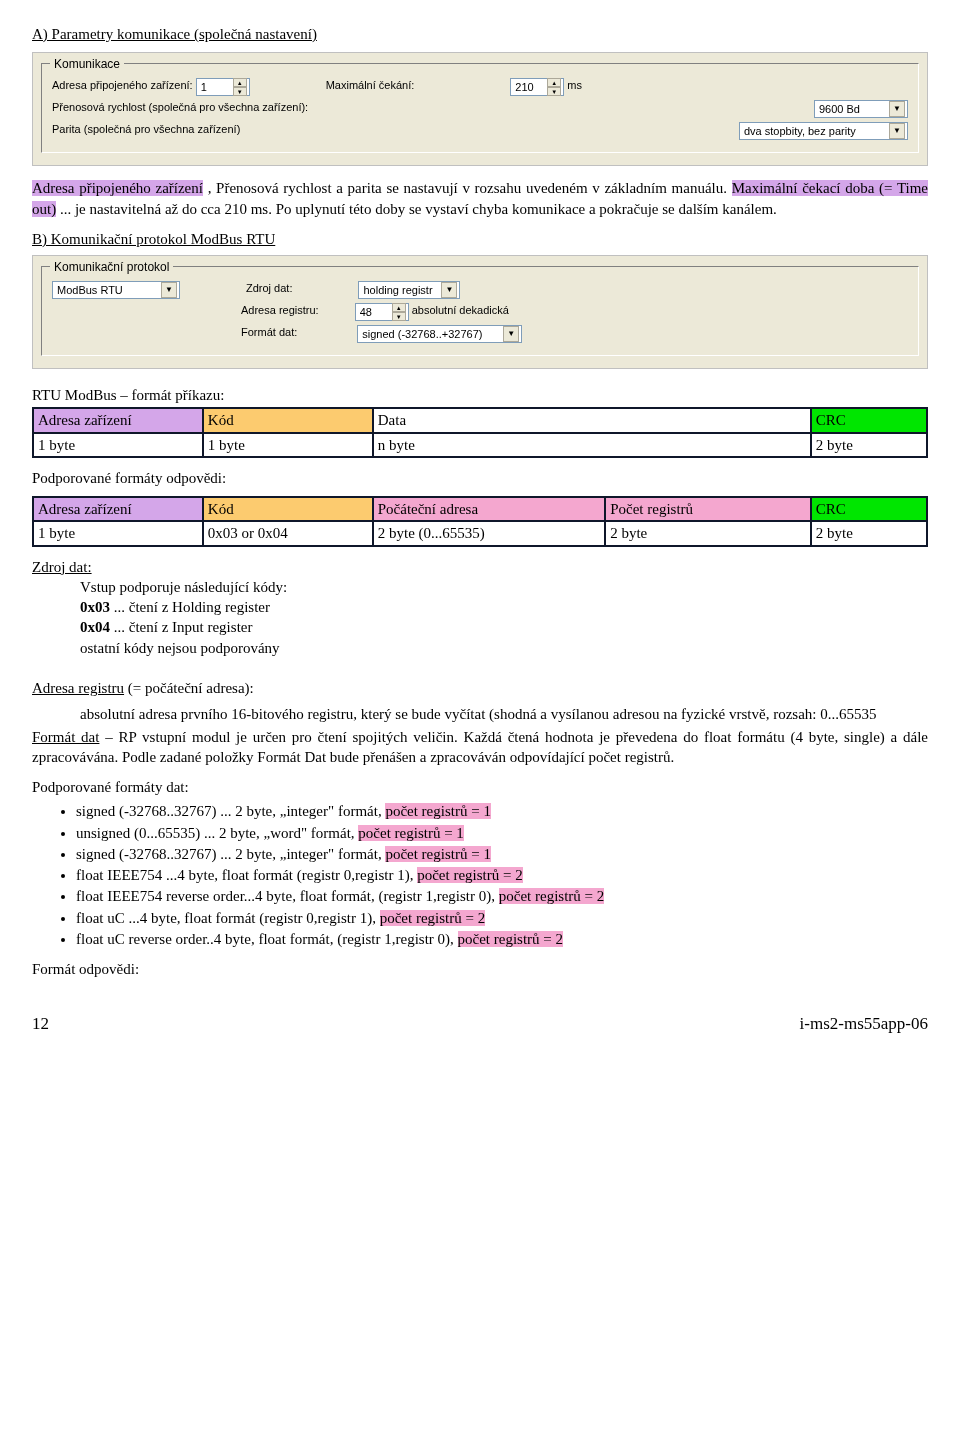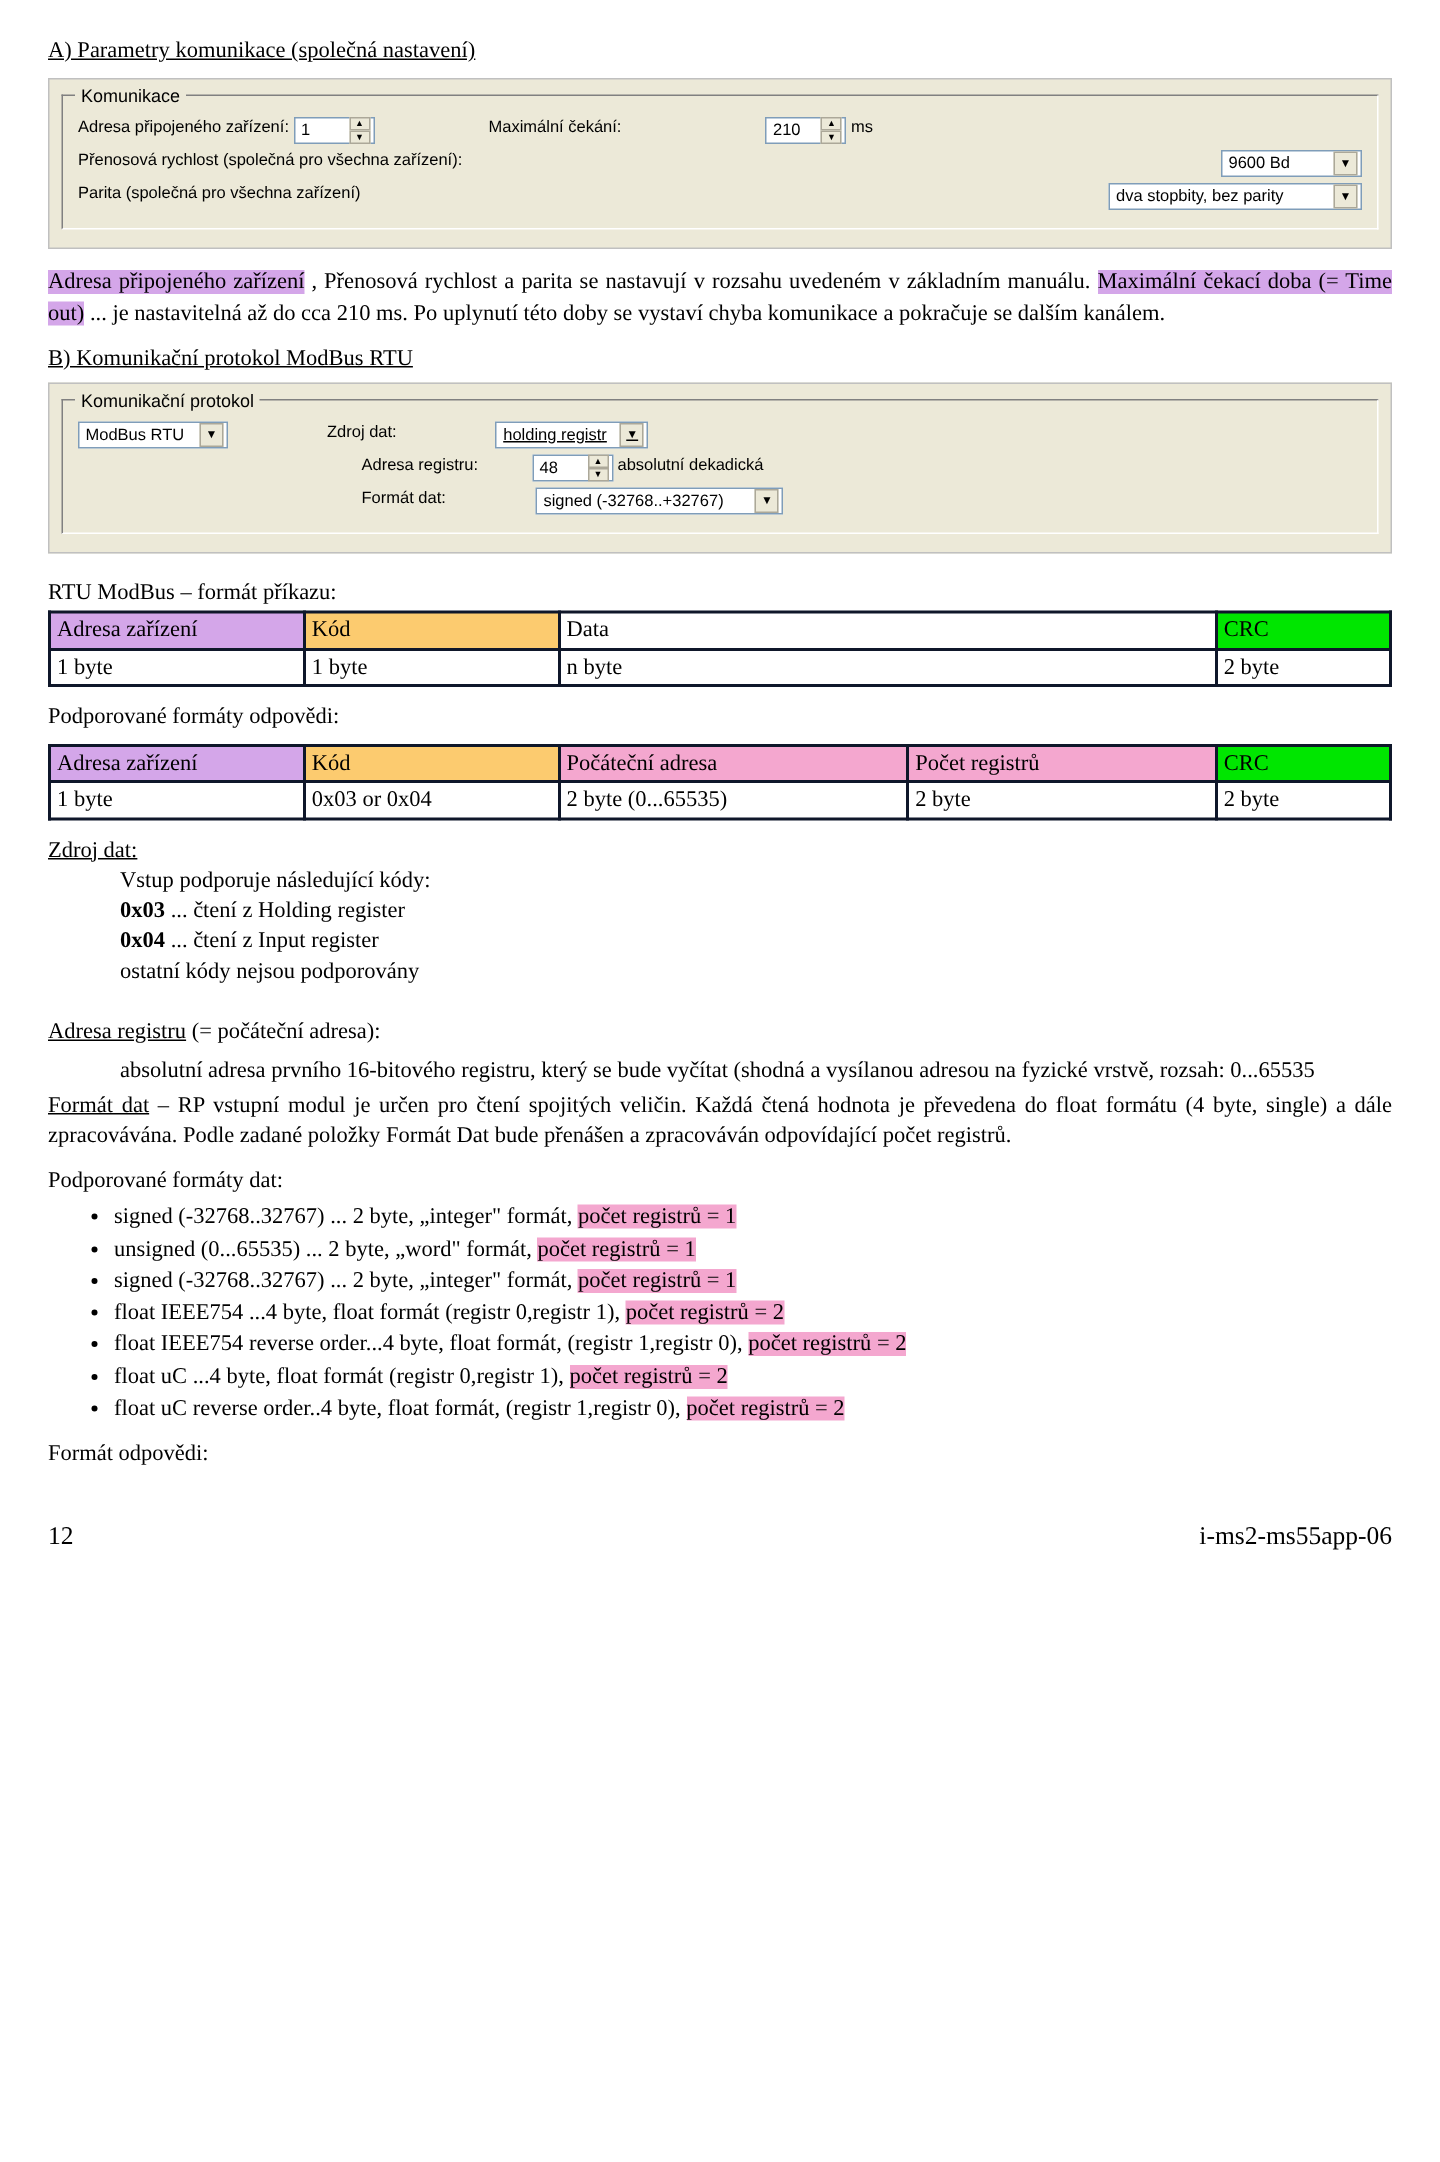--- a/index.html
+++ b/index.html
@@ -183,28 +183,28 @@
 
 
 <div class="u" style="margin:8px 0 6px 0;">B) Komunikační protokol ModBus RTU</div>
 
 
 <div class="panel">
   <div class="fieldset">
     <span class="legend">Komunikační protokol</span>
 
     <div class="row">
-      <span class="input-box combo" style="width:100px;">
+      <span class="input-box combo" style="width:128px;">
         <span>ModBus RTU</span>
         <span class="dbtn">▼</span>
       </span>
       <span style="width:60px;"></span>
       <span class="lbl">Zdroj dat:</span>
       <span style="width:60px;"></span>
-      <span class="input-box combo" style="width:102px;text-decoration:underline;">
+      <span class="input-box combo" style="width:102px;">
         <span>holding registr</span>
         <span class="dbtn">▼</span>
       </span>
     </div>
 
     <div class="row">
       <span style="width:186px;"></span>
       <span class="lbl">Adresa registru:</span>
       <span style="width:30px;"></span>
       <span class="input-box spin">

